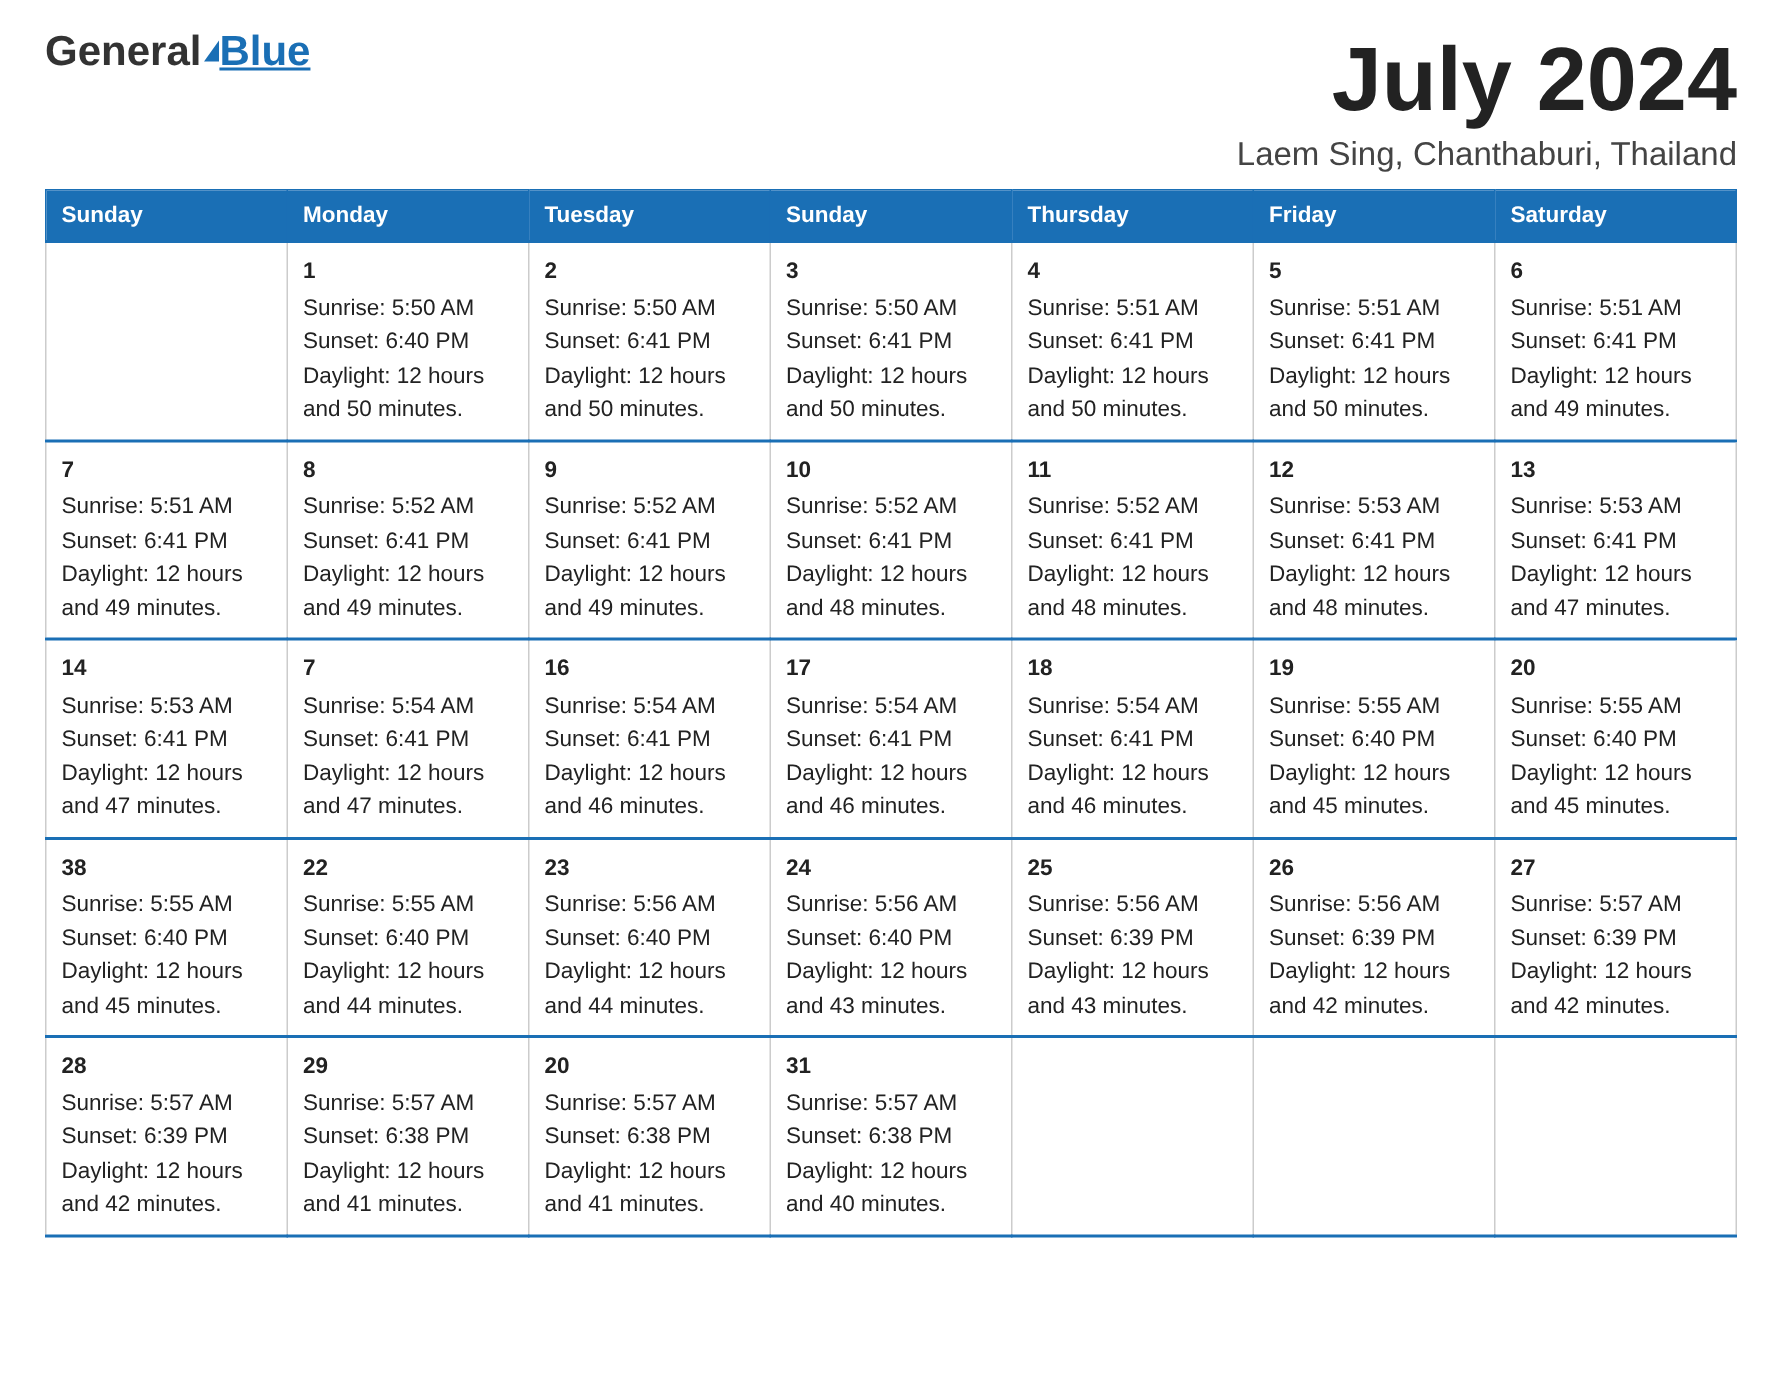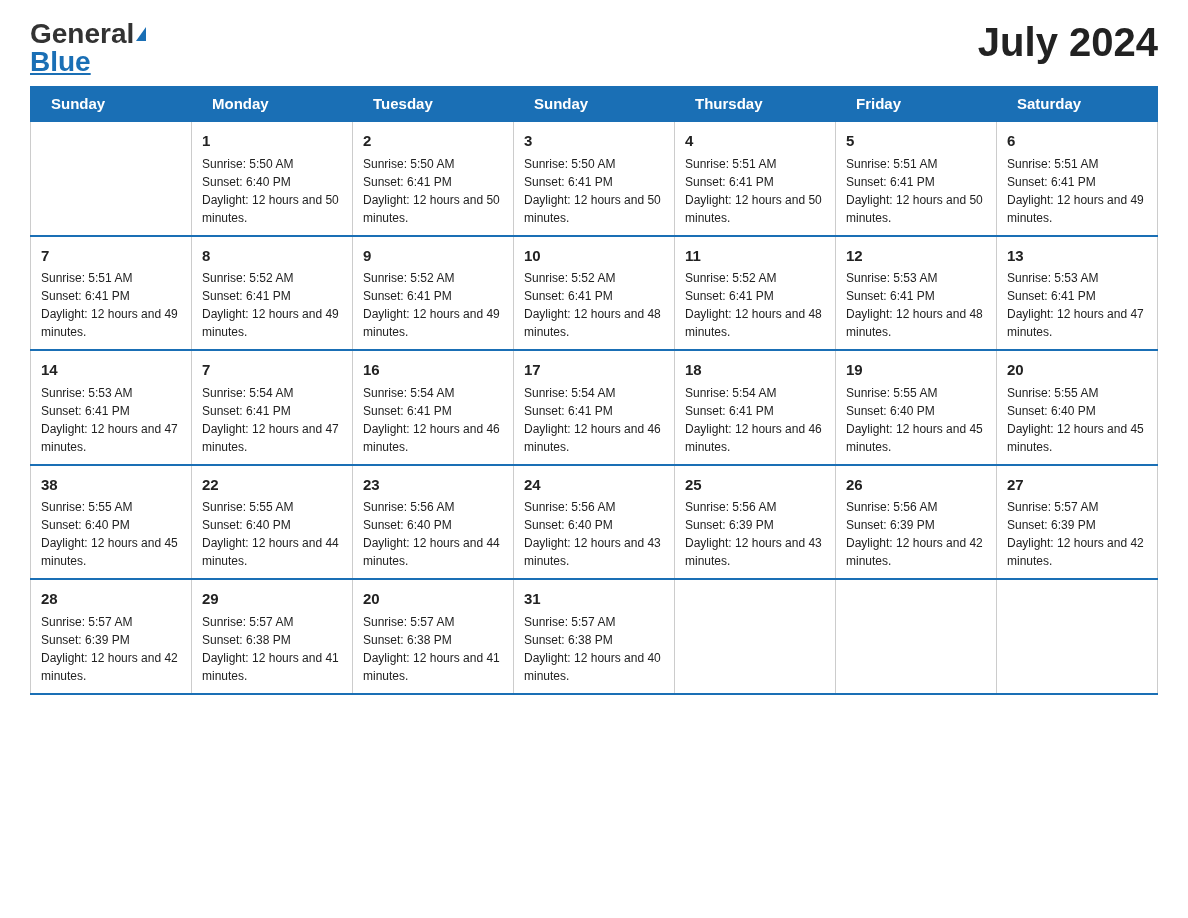--- a/index.html
+++ b/index.html
@@ -12,21 +12,21 @@
       padding: 20px 30px;
     }
     .header {
       display: flex;
       justify-content: space-between;
       align-items: flex-start;
       margin-bottom: 10px;
     }
     .logo {
       display: flex;
-      flex-direction: column;
+      flex-direction: row;
       align-items: flex-start;
     }
     .logo-general {
       font-size: 28px;
       font-weight: bold;
       color: #333;
       line-height: 1;
     }
     .logo-blue {
       font-size: 28px;
@@ -41,41 +41,41 @@
       height: 0;
       border-left: 10px solid transparent;
       border-bottom: 14px solid #1a6fb5;
       margin-left: 2px;
       vertical-align: middle;
     }
     .title-block {
       text-align: right;
     }
     .month-title {
-      font-size: 40px;
+      font-size: 60px;
       font-weight: bold;
       color: #222;
       line-height: 1.1;
     }
     .location-title {
       font-size: 22px;
       color: #444;
       margin-top: 4px;
     }
     .calendar {
       width: 100%;
       border-collapse: collapse;
       margin-top: 10px;
     }
     .calendar th {
       background-color: #1a6fb5;
       color: #fff;
       font-size: 15px;
       font-weight: bold;
-      padding: 8px 20px;
+      padding: 8px 10px;
       text-align: left;
       border: 1px solid #1a6fb5;
     }
     .calendar td {
       vertical-align: top;
       padding: 8px 10px;
       border: 1px solid #ccc;
       width: 14.28%;
       font-size: 12.5px;
       line-height: 1.5;
@@ -84,38 +84,39 @@
     .calendar tr {
       border-bottom: 2px solid #1a6fb5;
     }
     .day-num {
       font-size: 15px;
       font-weight: bold;
       display: block;
       margin-bottom: 2px;
     }
     .day-info {
-      font-size: 12px;
+      font-size: 15px;
       color: #222;
       line-height: 1.5;
     }
   </style>
 </head>
 <body>
 
 <div class="header">
   <div class="logo">
     <div style="display:flex;align-items:center;">
       <span class="logo-general">General</span>
       <span class="logo-triangle"></span>
     </div>
     <span class="logo-blue">Blue</span>
   </div>
   <div class="title-block">
     <div class="month-title">July 2024</div>
+    <div class="location-title">Laem Sing, Chanthaburi, Thailand</div>
   </div>
 </div>
 
 <table class="calendar">
   <thead>
     <tr>
     <th>Sunday</th>
         <th>Monday</th>
         <th>Tuesday</th>
         <th>Sunday</th>

